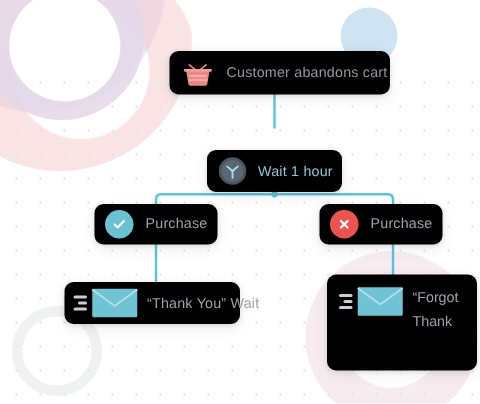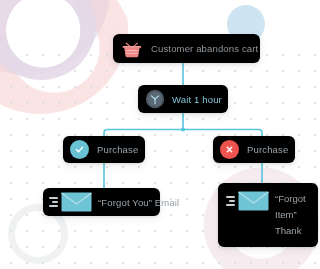--- a/index.html
+++ b/index.html
@@ -91,21 +91,21 @@
     font-size:9.5px;
     letter-spacing:.15px;
     white-space:nowrap;
   }
 
   
   #node-trigger{left:113px;top:34px;width:147px;height:29px;padding:0 9px 0 8px;gap:8px;}
   #node-trigger .node-label{color:#8f979e;font-size:9.5px;}
 
   
-  #node-wait{left:138px;top:85px;width:90px;height:28px;padding:0 9px 0 7px;gap:7px;}
+  #node-wait{left:138px;top:100px;width:90px;height:28px;padding:0 9px 0 7px;gap:7px;}
   #node-wait .node-label{color:#86c6d8;}
 
   
   #node-purchase-yes{left:63px;top:136px;width:82px;height:27px;padding:0 9px 0 7px;gap:8px;}
   
   #node-purchase-no{left:213px;top:136px;width:82px;height:27px;padding:0 9px 0 7px;gap:8px;}
 
   
   #node-email-thanks{left:43px;top:188px;width:117px;height:28px;padding:0 8px 0 6px;gap:6px;}
 
@@ -212,35 +212,34 @@
       <span class="env-lines">
           <i></i>
           <i></i>
           <i></i>
         </span>
       <svg width="31" height="20" viewBox="0 0 31 20">
         <rect x="0.5" y="0.5" width="30" height="19" rx="1" fill="#6ec4d4"></rect>
         <path d="M0.5 1 L15.5 12 L30.5 1" fill="none" stroke="#b3e0e9" stroke-width="1.2"></path>
       </svg>
     </span>
-    <span class="node-label">“Forgot You” Email</span>
+    <span class="node-label">“Thank You” Wait</span>
   </div>
 
   <div class="node" id="node-email-forgot">
     <span class="env-wrap">
       <span class="env-lines">
           <i></i>
           <i></i>
           <i></i>
         </span>
       <svg width="31" height="20" viewBox="0 0 31 20">
         <rect x="0.5" y="0.5" width="30" height="19" rx="1" fill="#6ec4d4"></rect>
         <path d="M0.5 1 L15.5 12 L30.5 1" fill="none" stroke="#b3e0e9" stroke-width="1.2"></path>
       </svg>
     </span>
     <span class="forgot-text">
       <span>“Forgot</span>
-      <span>Item”</span>
       <span>Thank</span>
     </span>
   </div>
 
 </div>
 
 </body></html>

